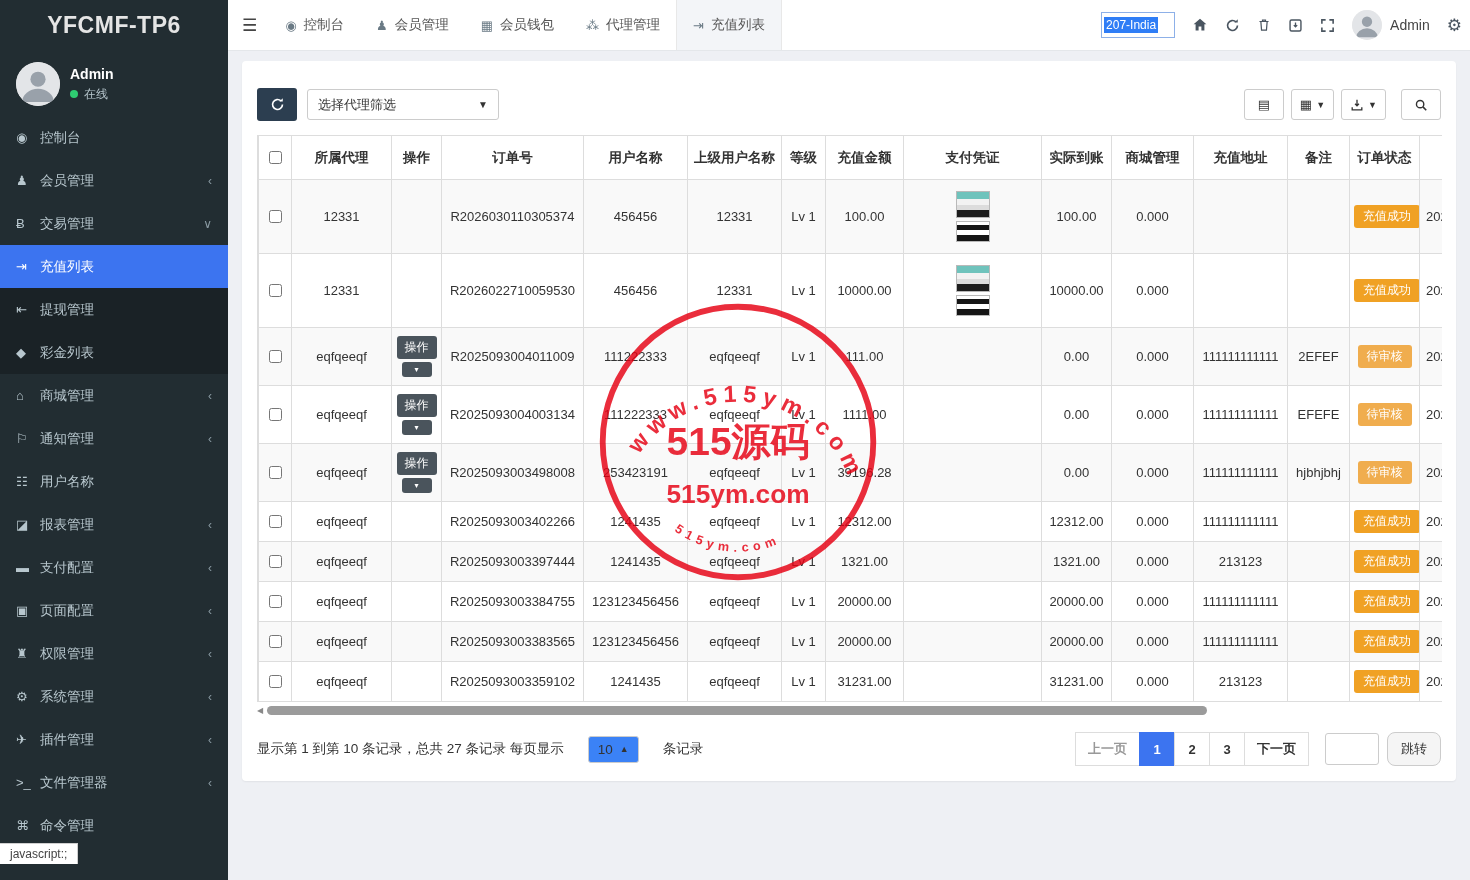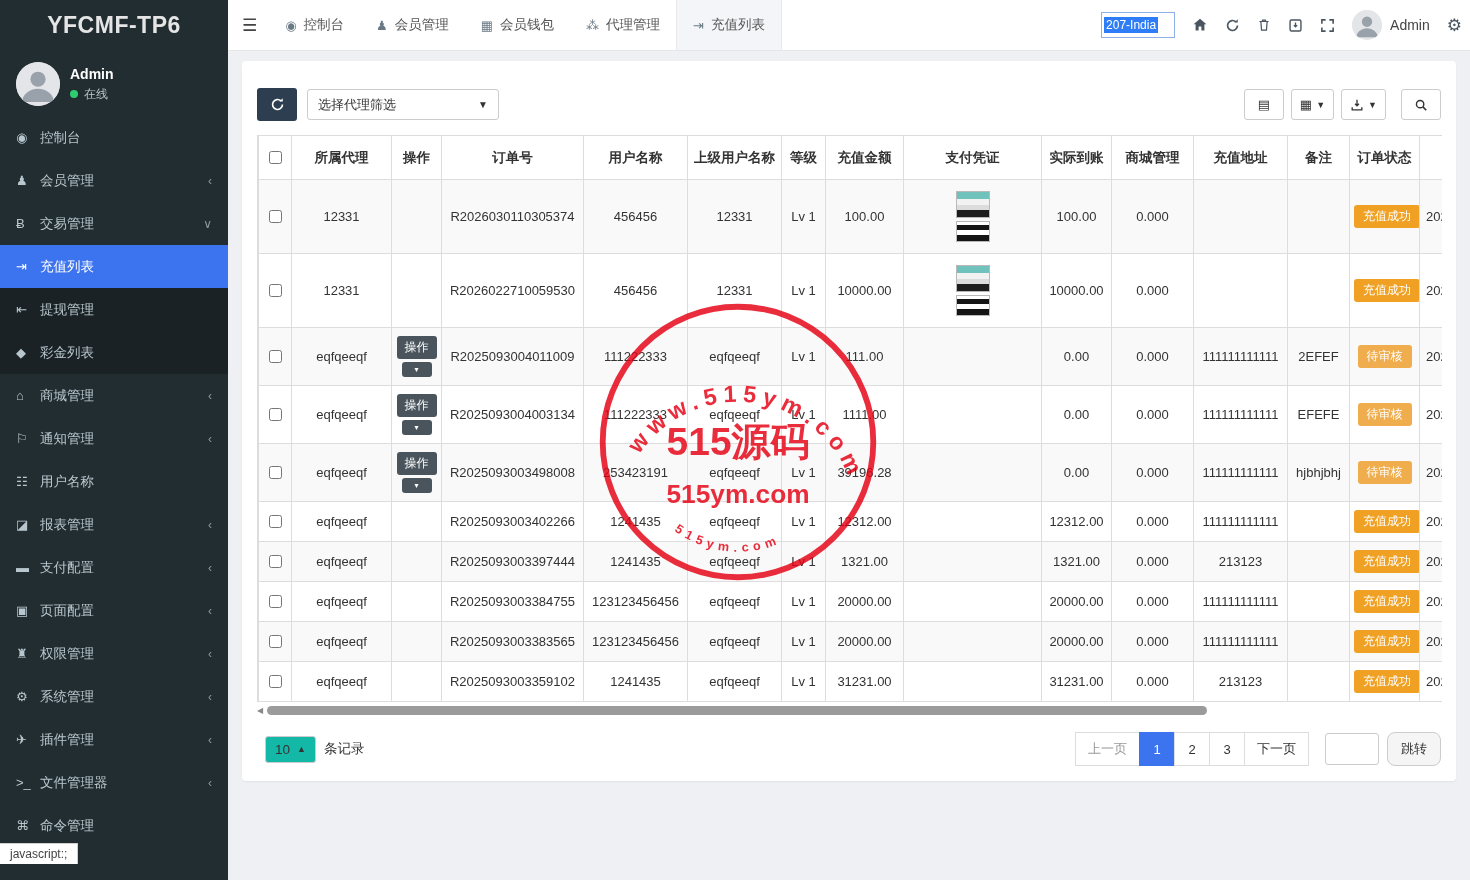--- a/index.html
+++ b/index.html
@@ -75,25 +75,25 @@
   .vt{width:34px;margin:3px auto;border:1px solid #b9b9b9;box-sizing:border-box;}
   .vt1{height:27px;background:linear-gradient(180deg,#6fc3bc 0 28%,#f2f2f2 28% 52%,#dcdcdc 52% 72%,#1d1d1d 72% 100%);}
   .vt2{height:21px;background:linear-gradient(180deg,#fff 0 18%,#151515 18% 44%,#fff 44% 68%,#151515 68% 100%);}
 
   .hscroll{height:12px;margin-top:2px;display:flex;align-items:center;gap:4px;}
   .hs-arrow{font-size:8px;color:#888;}
   .hs-thumb{height:9px;background:#9b9b9b;border-radius:5px;width:940px;}
 
   
   .table-footer{display:flex;align-items:center;margin-top:16px;font-size:13.5px;color:#333;}
-  .pp-box{border:1px solid #ccc;border-radius:3px;padding:5px 9px;display:inline-flex;align-items:center;gap:7px;margin:0 8px;cursor:pointer;background:#14b8a6;}
+  .pp-box{border:1px solid #ccc;border-radius:3px;padding:5px 9px;display:inline-flex;align-items:center;gap:7px;margin:0 24px;cursor:pointer;background:#3b82f6;}
   .pp-box .caret{font-size:9px;}
   .pager{margin-left:auto;display:flex;align-items:center;}
   .pg{min-width:36px;height:34px;border:1px solid #ddd;background:#fff;display:flex;align-items:center;justify-content:center;
-    font-size:13px;color:#333;margin-left:-1px;padding:0 12px;box-sizing:border-box;cursor:pointer;}
+    font-size:13px;color:#333;margin-left:-1px;padding:0 12px;box-sizing:border-box;cursor:pointer;font-weight:bold;}
   .pg.disabled{color:#999;}
   .pg.active{background:#3c74f0;border-color:#3c74f0;color:#fff;}
   .jump-input{width:54px;height:32px;border:1px solid #ccc;border-radius:3px;margin:0 8px 0 16px;outline:none;font-family:inherit;padding:0 6px;box-sizing:border-box;}
   .jump-btn{height:34px;padding:0 13px;border:1px solid #ccc;background:#f5f5f5;border-radius:8px;font-size:13px;color:#333;cursor:pointer;font-family:inherit;}
 
   
   .watermark{position:absolute;left:592px;top:296px;width:292px;height:292px;z-index:30;pointer-events:none;opacity:.82;color:#e60012;}
 
   
   .status-bubble{position:absolute;left:0;bottom:16px;background:#fff;border:1px solid #cfcfcf;border-left:none;border-bottom:none;
@@ -547,20 +547,21 @@
               </tbody>
           </table>
         </div>
 
         <div class="hscroll">
           <span class="hs-arrow">◀</span>
           <div class="hs-thumb"></div>
         </div>
 
         <div class="table-footer">
+          <span>显示第 1 到第 10 条记录，总共 27 条记录 每页显示</span>
           <span class="pp-box">
             <span>10</span>
             <span class="caret">▲</span>
           </span>
           <span>条记录</span>
           <div class="pager">
             <span id="pager-btns" style="display:flex;align-items:center;">
                 <span class="pg disabled">上一页</span>
                 <span class="pg active">1</span>
                 <span class="pg">2</span>

